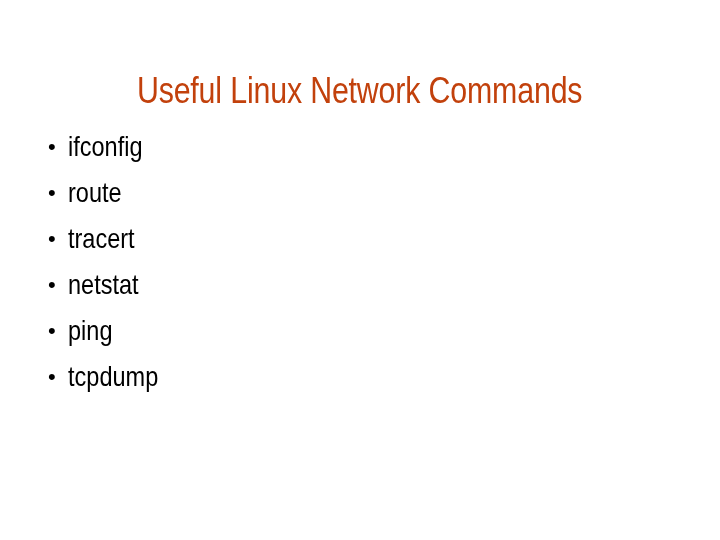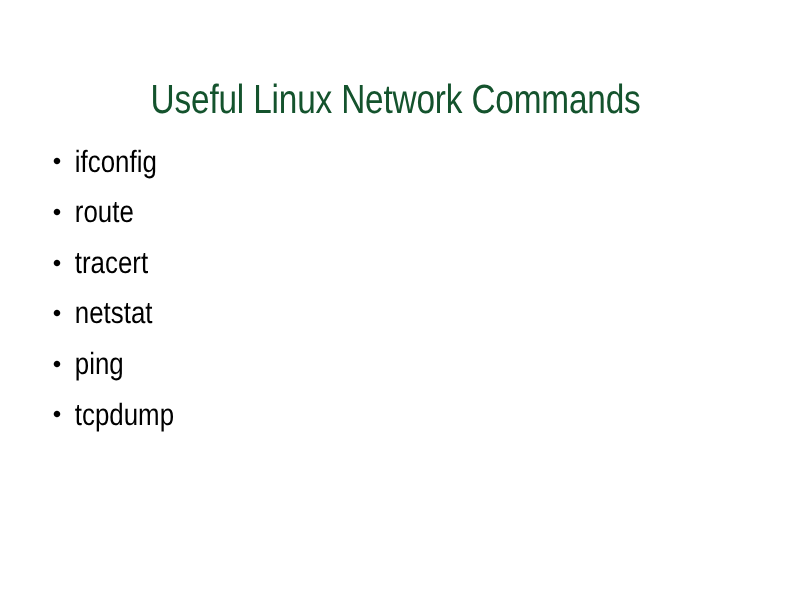--- a/index.html
+++ b/index.html
@@ -23,21 +23,21 @@
   .slide-title {
     position: absolute;
     left: 0;
     top: 44px;
     width: 720px;
     text-align: center;
     font-size: 37px;
     font-weight: 400;
     line-height: 44px;
     letter-spacing: -0.2px;
-    color: #14532d;
+    color: #c2410c;
     white-space: nowrap;
   }
   .slide-title > span {
     display: inline-block;
     transform: scaleX(0.82);
     transform-origin: center center;
   }
 
   
   .body-list {

